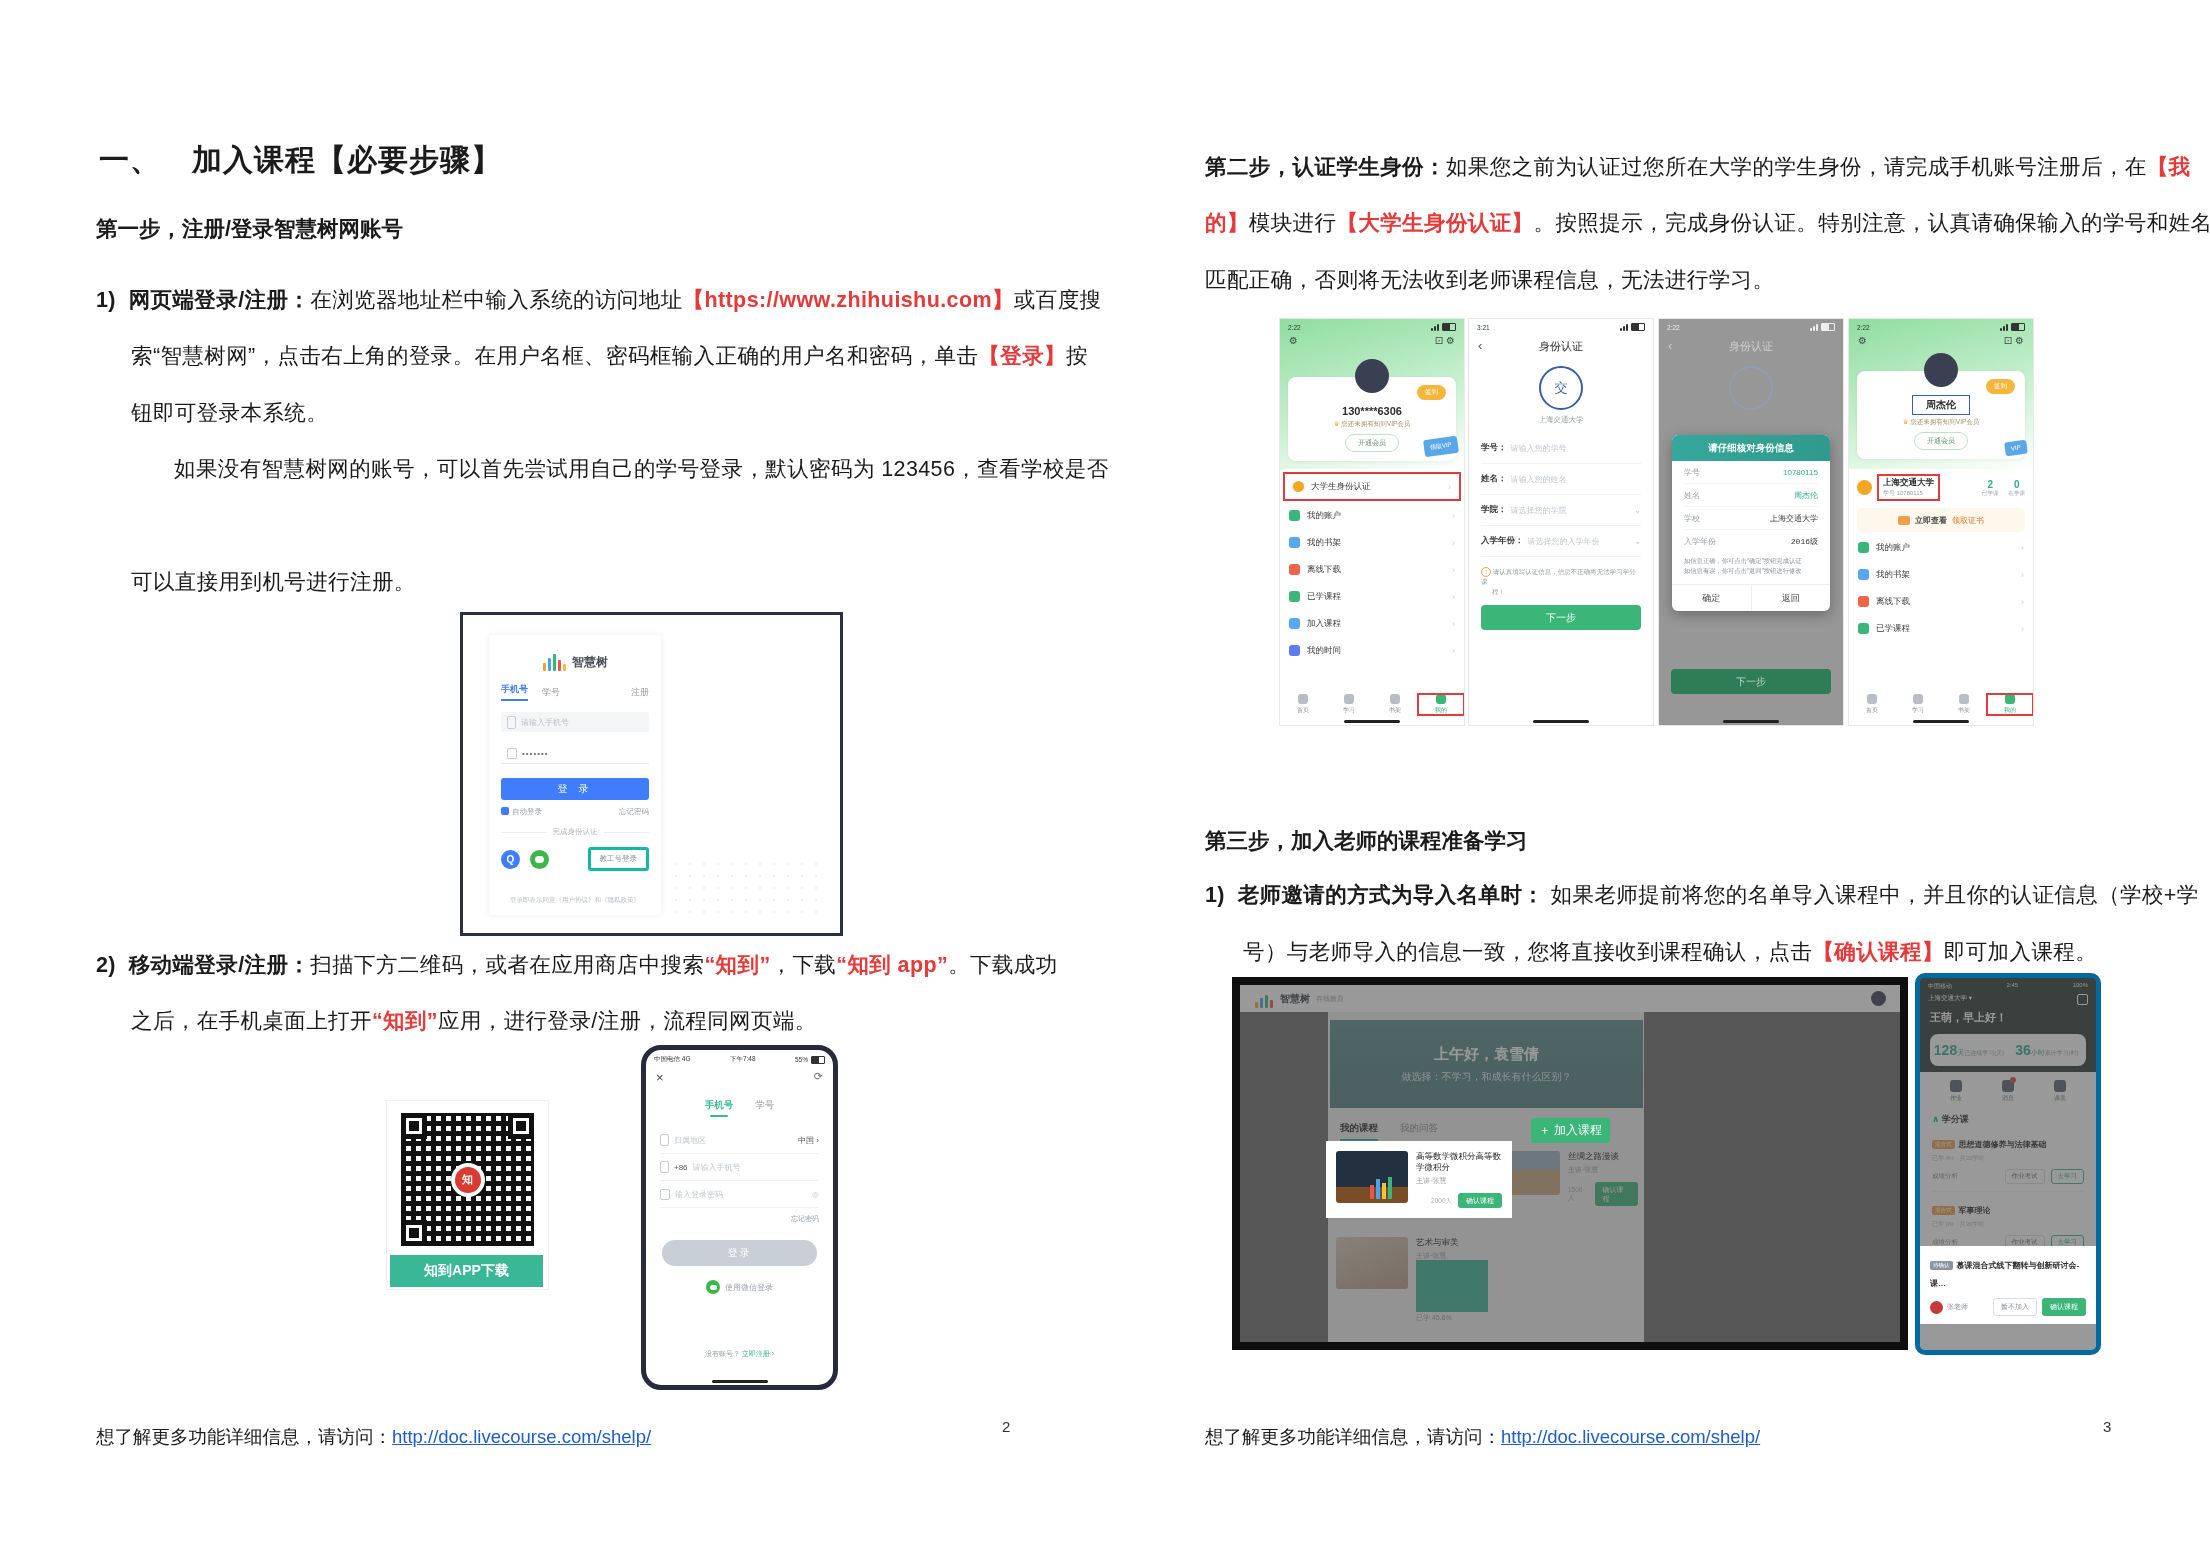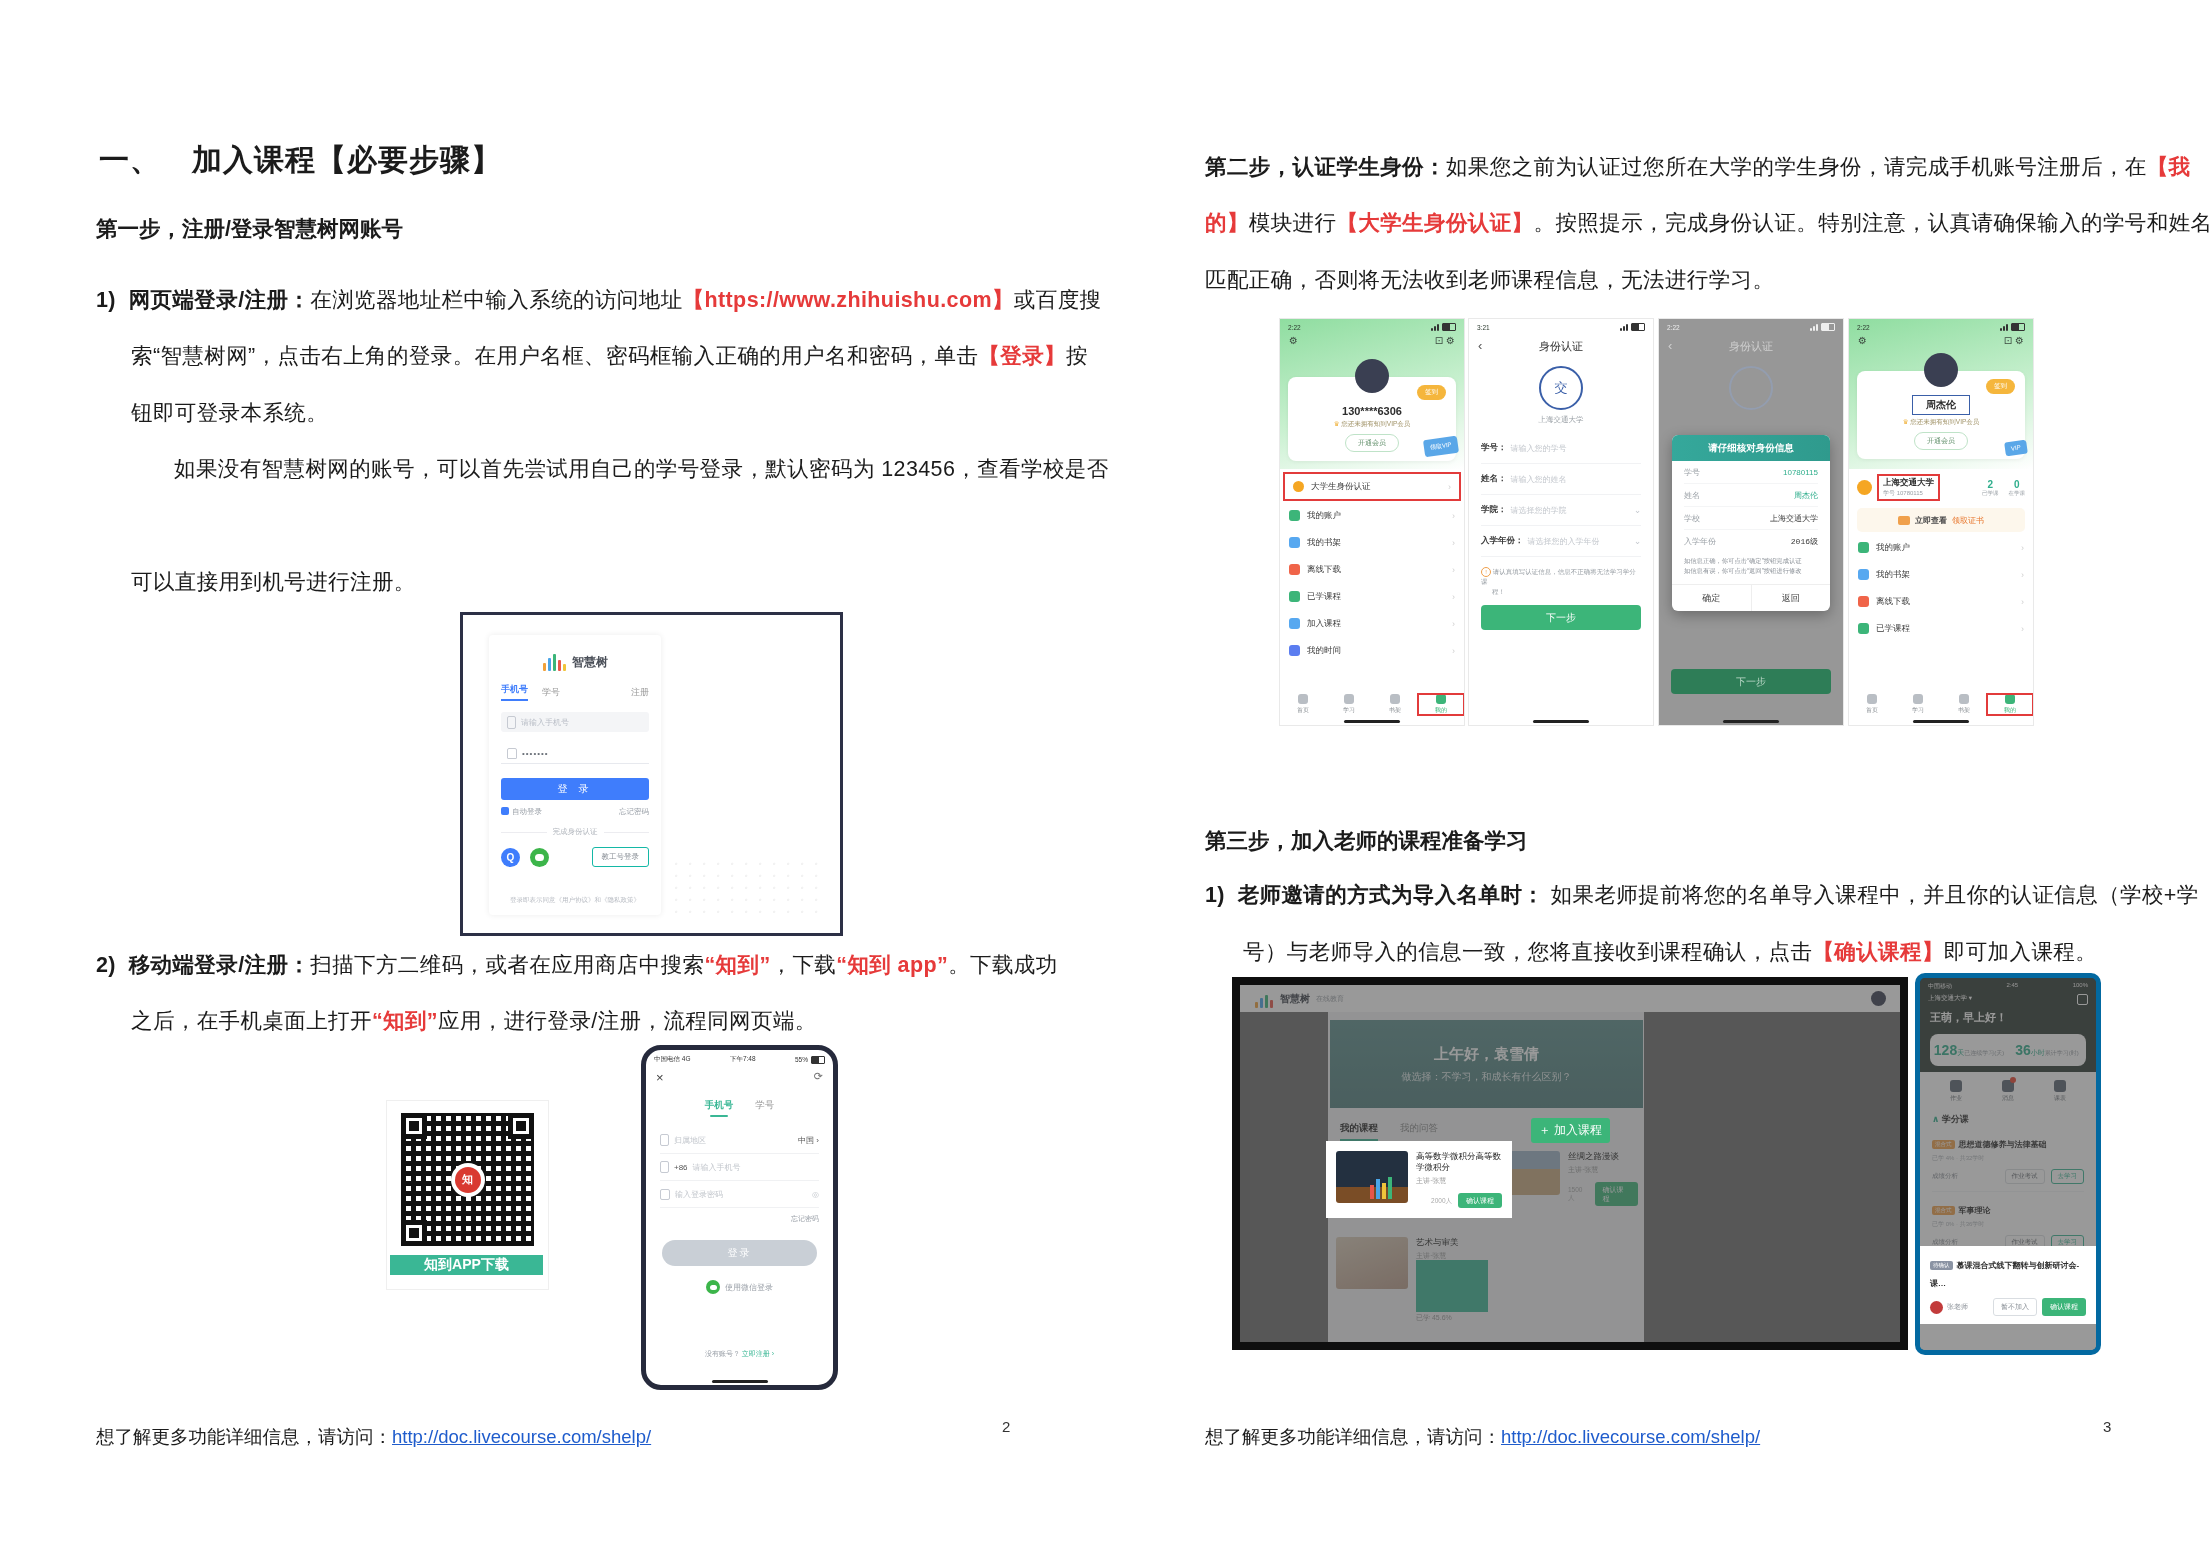--- a/index.html
+++ b/index.html
@@ -28,21 +28,21 @@
   .winput2{margin-top:11px;height:20px;border-bottom:1px solid #e7e9ee;display:flex;align-items:center;
           padding:0 6px;font-size:8px;color:#555;gap:5px;background:#fff;}
   .wbtn{margin-top:14px;height:22px;border-radius:3px;background:#3f7dfc;color:#fff;font-size:10px;
         display:flex;align-items:center;justify-content:center;letter-spacing:4px;}
   .wrow{display:flex;justify-content:space-between;align-items:center;font-size:7.5px;color:#9aa0a8;margin-top:7px;}
   .wdiv{display:flex;align-items:center;gap:6px;font-size:7.5px;color:#b0b5bc;margin-top:10px;}
   .wdiv::before,.wdiv::after{content:"";flex:1;height:1px;background:#ececf0;}
   .socrow{display:flex;align-items:center;gap:10px;margin-top:10px;}
   .circ{width:19px;height:19px;border-radius:50%;display:flex;align-items:center;justify-content:center;
         color:#fff;font-size:10px;font-weight:bold;}
-  .tbtn{margin-left:auto;border:1px solid #14b8a6;border-radius:3px;font-size:7.5px;color:#8a9097;
+  .tbtn{margin-left:auto;border:3px solid #14b8a6;border-radius:3px;font-size:7.5px;color:#8a9097;
         padding:4px 9px;}
   .wagree{position:absolute;bottom:10px;left:0;right:0;text-align:center;font-size:6.5px;color:#b6bac1;}
 
   
   .qrcard{position:absolute;background:#fff;border:1px solid #efefef;}
   .qr{position:absolute;background:
       repeating-linear-gradient(0deg,#111 0 5px,transparent 5px 10px),
       repeating-linear-gradient(90deg,#111 0 5px,#fff 5px 10px);}
   .qr .fp{position:absolute;width:26px;height:26px;background:#fff;border:5px solid #111;box-sizing:border-box;}
   .qr .fp i{position:absolute;inset:3px;background:#111;}
@@ -215,21 +215,21 @@
           <i></i>
         </span>
       <span class="fp" style="left:0;bottom:0;">
           <i></i>
         </span>
       <span class="qrlogo">
           <b>知</b>
         </span>
     </div>
   </div>
-  <div class="qrbtn" style="left:390px;top:1255px;width:153px;height:20px;">知到APP下载</div>
+  <div class="qrbtn" style="left:390px;top:1255px;width:153px;height:32px;">知到APP下载</div>
 
   <div class="pframe" style="left:641px;top:1045px;width:197px;height:345px;">
     <div class="pstat">
       <span>中国电信 4G</span>
       <span>下午7:48</span>
       <span style="display:flex;align-items:center;">
           <span>55%</span>
           <span class="batt"></span>
         </span>
     </div>

